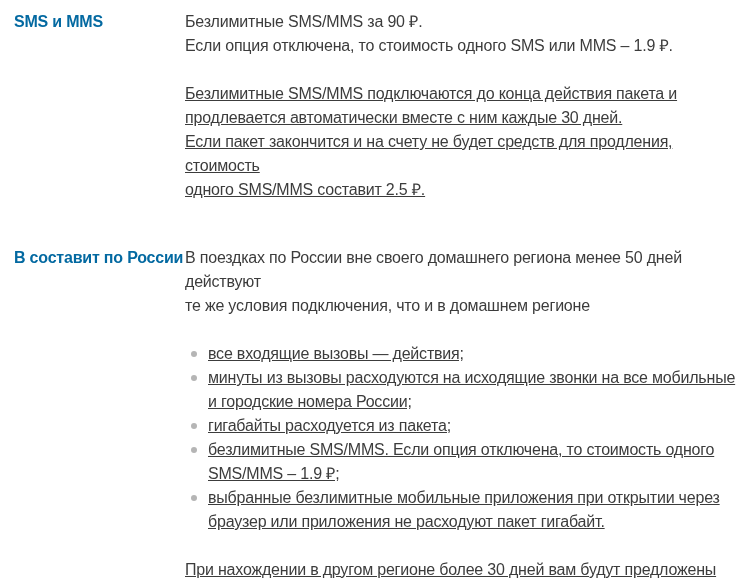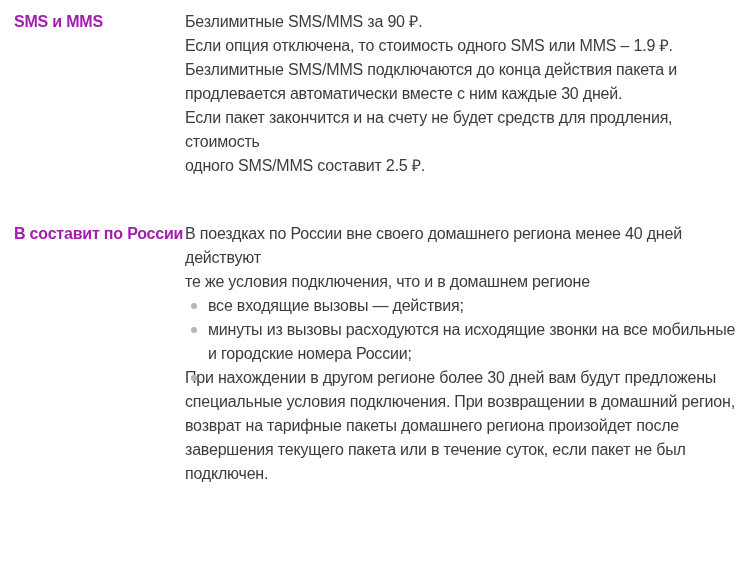--- a/index.html
+++ b/index.html
@@ -27,34 +27,36 @@
     grid-template-columns: 171px 1fr;
     align-items: start;
   }
   .row + .row {
     margin-top: 44px;
   }
   .label {
     margin: 0;
     font-size: 16px;
     font-weight: bold;
-    color: #a21caf;
+    color: #0369a1;
     letter-spacing: -0.2px;
     line-height: 24px;
   }
   .content {
     min-width: 0;
   }
   .para {
     margin: 0;
     white-space: pre-line;
   }
   .para + .para,
   .bullet-list + .para,
   .para + .bullet-list {
+    margin-top: 24px;
+    text-decoration: underline;
   }
   ul.bullet-list {
     list-style: none;
     margin: 0;
     padding: 0;
   }
   ul.bullet-list li {
     position: relative;
     padding-left: 23px;
   }
@@ -84,38 +86,46 @@
       <p class="para">Безлимитные SMS/MMS подключаются до конца действия пакета и
 продлевается автоматически вместе с ним каждые 30 дней.
 Если пакет закончится и на счету не будет средств для продления, стоимость
 одного SMS/MMS составит 2.5 ₽.</p>
     </div>
   </section>
 
   <section class="row">
     <h3 class="label">В составит по России</h3>
     <div class="content">
-      <p class="para">В поездках по России вне своего домашнего региона менее 40 дней действуют
+      <p class="para">В поездках по России вне своего домашнего региона менее 50 дней действуют
 те же условия подключения, что и в домашнем регионе</p>
 
       <ul class="bullet-list">
         <li>
           <span class="bullet-dot"></span>
           <span class="li-text">все входящие вызовы — действия;</span>
         </li>
         <li>
           <span class="bullet-dot"></span>
           <span class="li-text">минуты из вызовы расходуются на исходящие звонки на все мобильные
 и городские номера России;</span>
         </li>
         <li>
           <span class="bullet-dot"></span>
+          <span class="li-text">гигабайты расходуется из пакета;</span>
         </li>
         <li>
           <span class="bullet-dot"></span>
+          <span class="li-text">безлимитные SMS/MMS. Если опция отключена, то стоимость одного
+SMS/MMS – 1.9 ₽;</span>
+        </li>
+        <li>
+          <span class="bullet-dot"></span>
+          <span class="li-text">выбранные безлимитные мобильные приложения при открытии через
+браузер или приложения не расходуют пакет гигабайт.</span>
         </li>
       </ul>
 
       <p class="para">При нахождении в другом регионе более 30 дней вам будут предложены
 специальные условия подключения. При возвращении в домашний регион,
 возврат на тарифные пакеты домашнего региона произойдет после
 завершения текущего пакета или в течение суток, если пакет не был
 подключен.</p>
     </div>
   </section>

